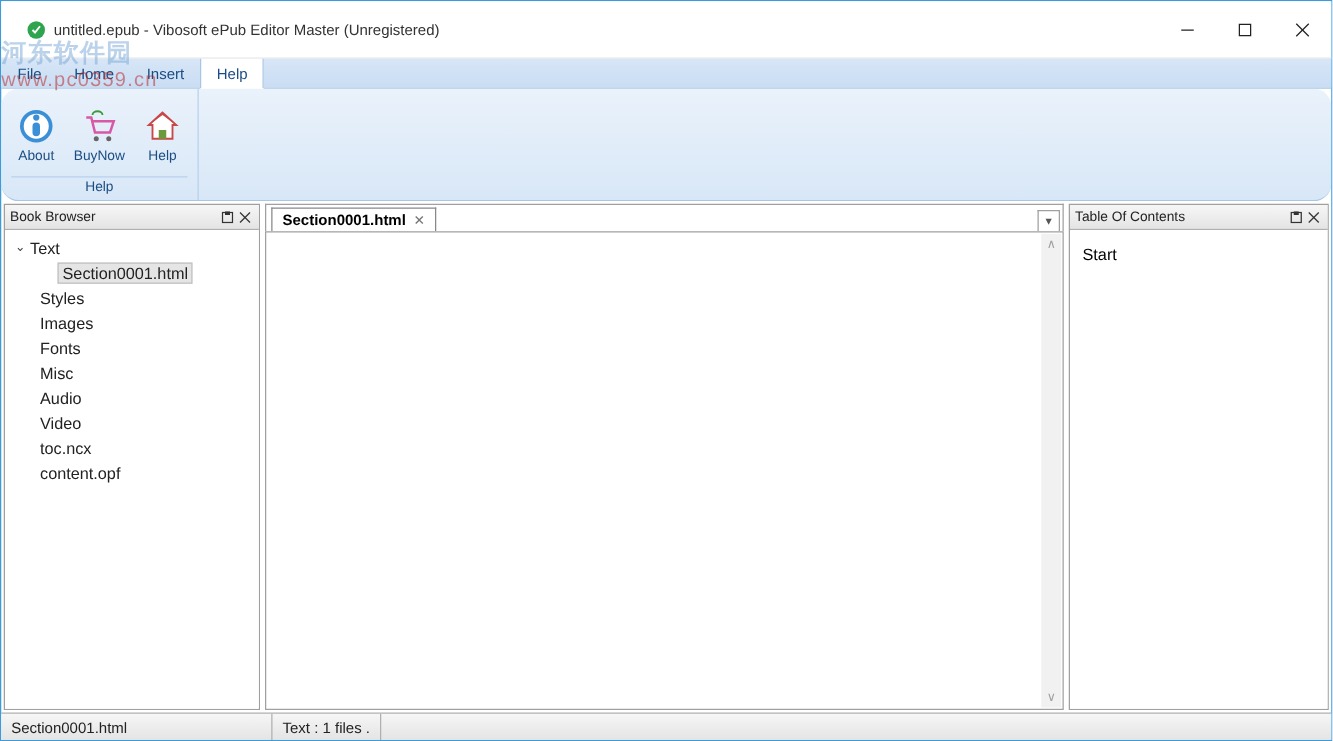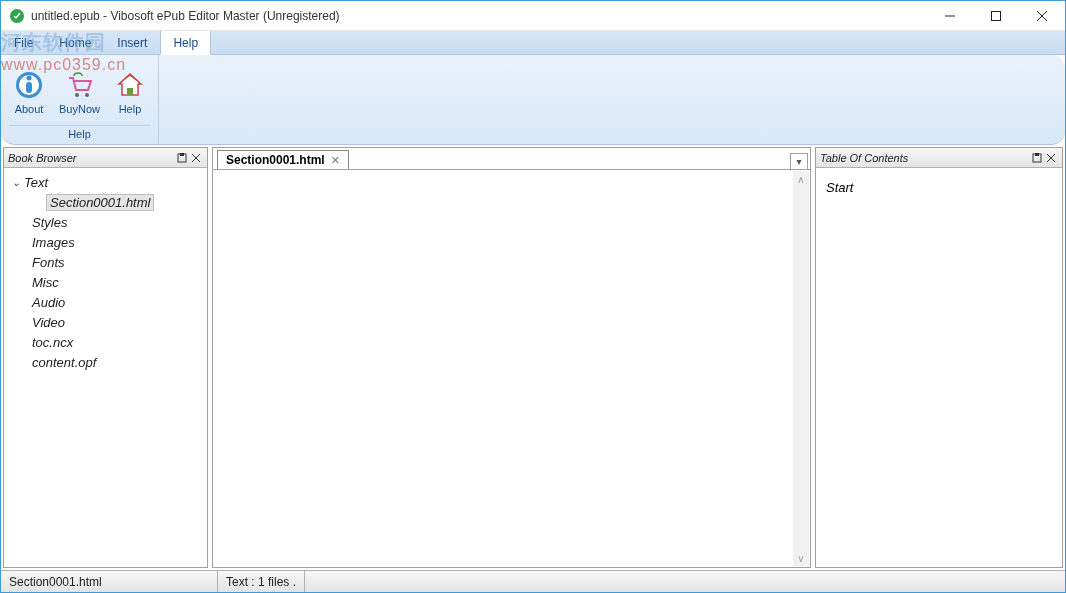--- a/index.html
+++ b/index.html
@@ -1,39 +1,39 @@
 <!DOCTYPE html>
 <html><head>
 <meta charset="utf-8">
 <style>
 * { box-sizing: border-box; margin: 0; padding: 0; font-family: "Segoe UI", "Microsoft YaHei", sans-serif; }
 html, body { width: 1066px; height: 593px; overflow: hidden; background: #fff; }
 .window { width: 100%; height: 100%; border: 1px solid #3c9bd8; display: flex; flex-direction: column; position: relative; }
-.titlebar { height: 30px; background: #fff; display: flex; align-items: center; padding-left: 8px; font-size: 12px; color: #333; border-bottom: 1px solid #e6e6e6; }
+.titlebar { height: 46px; background: #fff; display: flex; align-items: center; padding-left: 20px; font-size: 12px; color: #333; border-bottom: 1px solid #e6e6e6; }
 .titlebar .app-icon { width: 16px; height: 16px; margin-right: 6px; }
 .titlebar-spacer { flex: 1; }
 .win-controls { display: flex; height: 100%; }
 .win-btn { width: 46px; height: 100%; display: flex; align-items: center; justify-content: center; cursor: default; }
 .menubar { height: 24px; background: linear-gradient(#d7e6f7,#c9ddf3); display: flex; font-size: 12px; border-bottom: 1px solid #a9c6e6; }
 .menu-item { padding: 0 12px; display: flex; align-items: center; color: #1a4d84; cursor: default; border-right: 1px solid transparent; border-left: 1px solid transparent; }
 .menu-item.active { background: #fff; border-left: 1px solid #a9c6e6; border-right: 1px solid #a9c6e6; border-bottom: 1px solid #fff; margin-bottom: -1px; }
 .ribbon { height: 90px; background: linear-gradient(#eaf2fb,#d8e7f7); border-bottom: 1px solid #a9c6e6; display: flex; border-radius: 14px; }
 .ribbon-group { display: flex; flex-direction: column; padding: 4px 8px; border-right: 1px solid #b8d1ec; }
 .ribbon-group-items { display: flex; flex: 1; gap: 6px; }
 .ribbon-btn { display: flex; flex-direction: column; align-items: center; justify-content: center; gap: 2px; padding: 2px 4px; font-size: 11px; color: #1a4d84; cursor: default; }
 .ribbon-btn .ric { width: 32px; height: 32px; display: flex; align-items: center; justify-content: center; }
 .ribbon-group-label { text-align: center; font-size: 11px; color: #1a4d84; padding-top: 2px; border-top: 1px solid #b8d1ec; }
 .body-area { flex: 1; display: flex; min-height: 0; }
-.panel { display: flex; flex-direction: column; border: 1px solid #a0a0a0; margin: 2px; font-style: italic; }
+.panel { display: flex; flex-direction: column; border: 1px solid #a0a0a0; margin: 2px; }
 .panel-header { height: 20px; background: linear-gradient(#f6f6f6,#e4e4e4); display: flex; align-items: center; padding: 0 4px; font-size: 11px; font-family: "Consolas","Courier New",monospace; color: #222; border-bottom: 1px solid #b0b0b0; }
 .panel-header-spacer { flex: 1; }
 .panel-header-btn { width: 14px; height: 14px; display: flex; align-items: center; justify-content: center; font-size: 10px; cursor: default; }
 .panel-body { flex: 1; background: #fff; overflow: hidden; }
 .left-panel { width: 205px; }
-.right-panel { width: 248px; }
+.right-panel { width: 208px; }
 .center-panel { flex: 1; display: flex; flex-direction: column; margin: 2px; }
 .tab-strip { height: 22px; background: #fff; display: flex; align-items: flex-end; border: 1px solid #a0a0a0; border-bottom: none; padding-top: 2px; }
 .tab { border: 1px solid #888; border-bottom: none; background: #fff; padding: 2px 8px; font-size: 12px; font-weight: bold; display: flex; align-items: center; gap: 6px; margin-left: 4px; }
 .tab .close-x { font-size: 11px; color: #777; font-weight: normal; cursor: default; }
 .tab-strip-spacer { flex: 1; }
 .tab-drop { width: 18px; text-align: center; color: #555; font-size: 10px; cursor: default; border: 1px solid #a0a0a0; border-bottom: none; margin-right: 2px; padding: 2px 0; }
 .editor-pane { flex: 1; border: 1px solid #a0a0a0; background: #fff; position: relative; }
 .editor-pane .scroll-track { position: absolute; right: 1px; top: 1px; bottom: 1px; width: 16px; background: #f1f1f1; }
 .editor-pane .scroll-track .up, .editor-pane .scroll-track .down { position: absolute; left: 0; right: 0; height: 16px; display: flex; align-items: center; justify-content: center; color: #a0a0a0; font-size: 10px; }
 .editor-pane .scroll-track .up { top: 0; }

